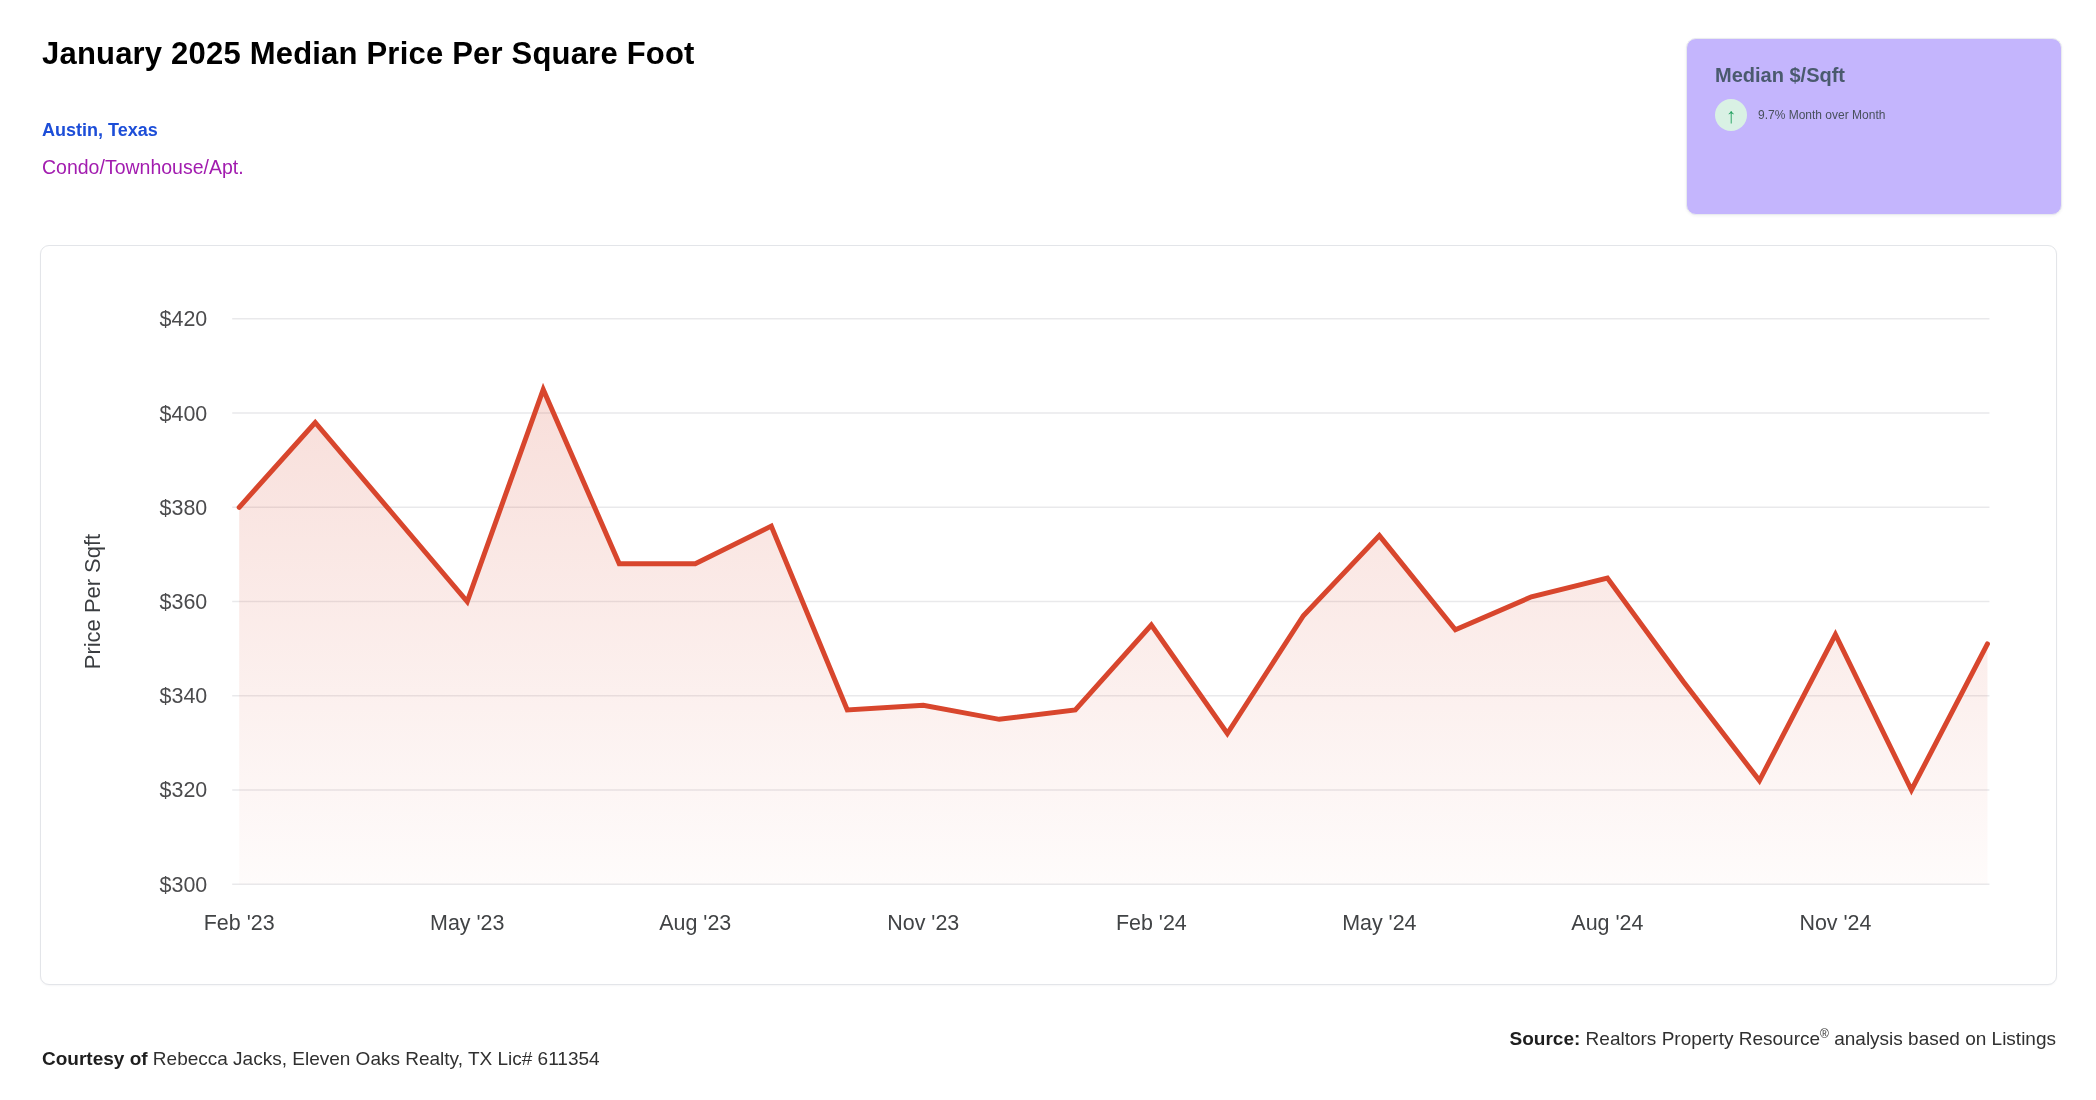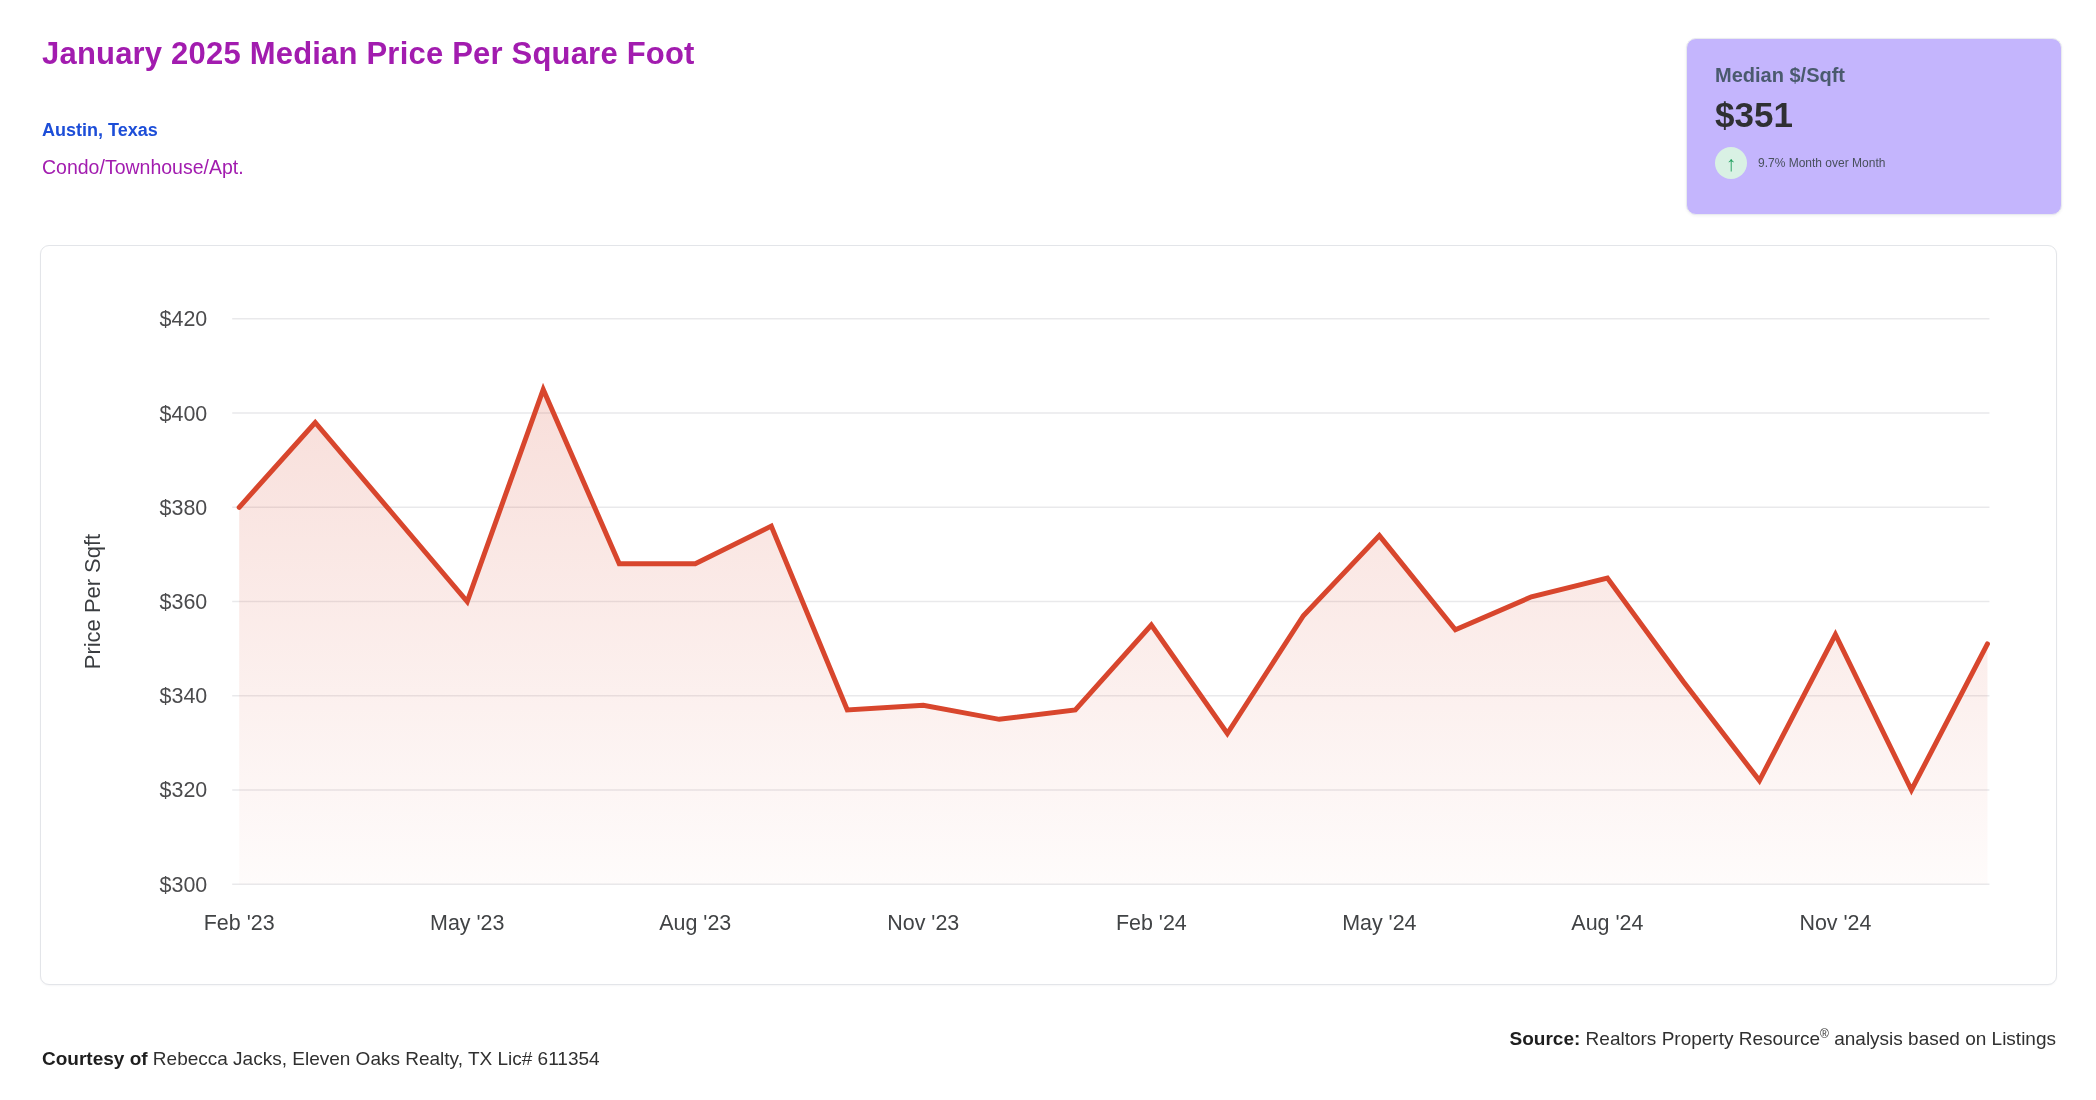--- a/index.html
+++ b/index.html
@@ -11,21 +11,21 @@
   #page {
     position: relative;
     width: 2096px;
     height: 1100px;
     background: #ffffff;
     overflow: hidden;
   }
   
   .page-title {
     position: absolute; left: 42px; top: 36px;
-    font-size: 31px; font-weight: 700; color: #a21caf;
+    font-size: 31px; font-weight: 700; color: #000000;
     letter-spacing: 0.2px;
   }
   .page-location {
     position: absolute; left: 42px; top: 120px;
     font-size: 18px; font-weight: 700; color: #1d4ed8;
   }
   .page-property {
     position: absolute; left: 42px; top: 156px;
     font-size: 19.5px; font-weight: 400; color: #a21caf;
   }
@@ -78,21 +78,20 @@
 <body>
 
 <div id="page">
 
   <div class="page-title">January 2025 Median Price Per Square Foot</div>
   <div class="page-location">Austin, Texas</div>
   <div class="page-property">Condo/Townhouse/Apt.</div>
 
   <div class="stat-card">
     <div class="stat-card-label">Median $/Sqft</div>
-    <div class="stat-card-value">$351</div>
     <div class="stat-trend-row">
       <span class="trend-circle" id="trend-circle" style="background: rgb(217, 241, 228); color: rgb(33, 160, 95);">↑</span>
       <span class="stat-trend-text">9.7% Month over Month</span>
     </div>
   </div>
 
   <div class="chart-panel">
     <svg id="chart-svg" viewBox="0 0 2017 740">
         <defs>
           <linearGradient id="areaGrad" gradientUnits="userSpaceOnUse" x1="0" y1="73" x2="0" y2="640">

